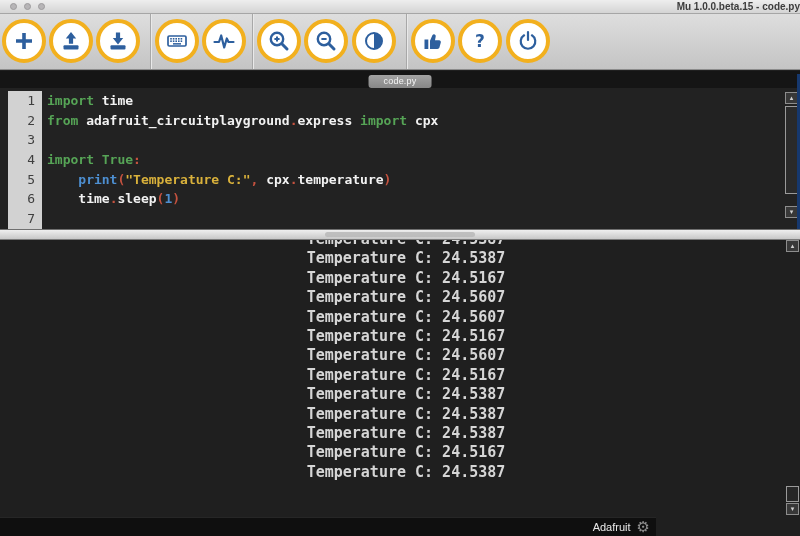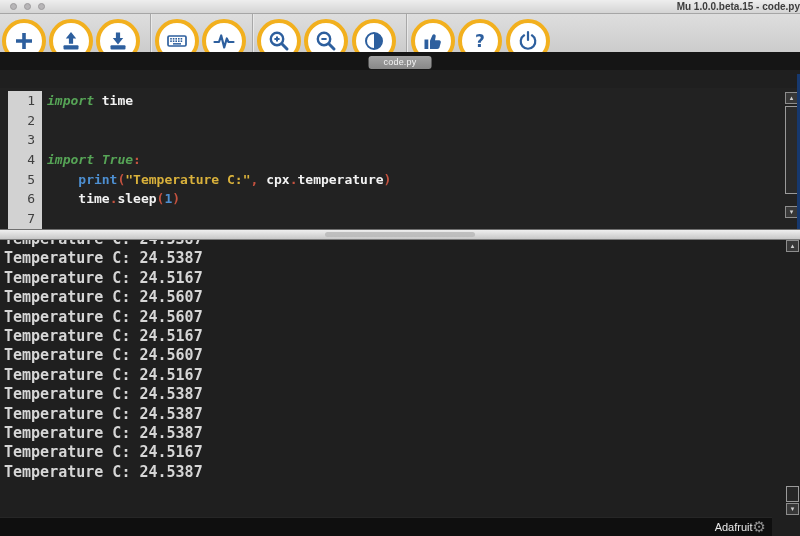--- a/index.html
+++ b/index.html
@@ -19,34 +19,34 @@
   .toolbar{position:absolute;left:0;top:14px;width:800px;height:56px;
     background:linear-gradient(#dedede,#c4c4c4);border-bottom:1px solid #8c8c8c;box-sizing:border-box;}
   .tb-sep{position:absolute;top:0;width:1px;height:55px;background:#a8a8a8;box-shadow:1px 0 0 #e9e9e9;}
   .tb-btn{position:absolute;top:5px;width:44px;height:44px;border-radius:50%;
     background:#ffffff;border:4px solid var(--accent_ring);box-sizing:border-box;
     display:flex;align-items:center;justify-content:center;cursor:pointer;}
   .tb-ic{display:flex;align-items:center;justify-content:center;color:var(--icon_blue);}
   .tb-ic svg{display:block;}
 
   
-  .tabbar{position:absolute;left:0;top:52px;width:800px;height:18px;background:#151515;}
+  .tabbar{position:absolute;left:0;top:71px;width:800px;height:18px;background:#151515;}
   .tab{position:absolute;left:50%;transform:translateX(-50%);bottom:1px;height:13px;
     padding:0 15px;background:linear-gradient(#a3a3a3,#878787);border-radius:3px;
     color:#f4f4f4;font-size:9px;line-height:13px;letter-spacing:.2px;}
 
   
   .editor{position:absolute;left:0;top:88px;width:800px;height:141px;background:var(--editor_bg);
     overflow:hidden;font-family:"DejaVu Sans Mono",monospace;font-size:13px;}
   .ed-lines{padding-top:3px;}
   .ed-row{display:flex;height:19.7px;line-height:19.7px;}
   .gutter-cell{width:27px;margin-left:8px;background:#d2d2d2;color:#3f3f3f;
     text-align:right;padding-right:7px;flex:none;}
   .code-cell{padding-left:5px;white-space:pre;font-weight:bold;color:var(--txt);}
-  .tok-kw{color:var(--kw);font-style:italic;}  .tok-str{color:var(--str);}
+  .tok-kw{color:var(--kw);}  .tok-str{color:var(--str);}
   .tok-fn{color:var(--fn);}  .tok-num{color:var(--num);}
   .tok-op{color:var(--op);}  .tok-txt{color:var(--txt);text-align:right;}
 
   
   .sbox{width:13px;height:12px;border:1px solid #8d8d8d;background:#383838;color:#cfcfcf;
     font-size:7px;line-height:10px;text-align:center;box-sizing:border-box;font-family:"DejaVu Sans",sans-serif;}
   .sb-thumb{width:13px;border:1px solid #9a9a9a;background:rgba(255,255,255,0.04);box-sizing:border-box;}
   .ed-sb{position:absolute;right:2px;top:4px;width:13px;}
   .ed-sb .sb-thumb{height:88px;margin-top:2px;}
   .ed-sb .down{margin-top:12px;}
@@ -59,27 +59,27 @@
   .splitter{position:absolute;left:0;top:229px;width:800px;height:11px;
     background:linear-gradient(#efefef,#c7c7c7);border-top:1px solid #6f6f6f;
     border-bottom:1px solid #7a7a7a;box-sizing:border-box;}
   .split-smudge{position:absolute;left:50%;transform:translateX(-50%);top:2px;
     width:150px;height:5px;background:#b9b9b9;border-radius:3px;opacity:.85;}
 
   
   .console{position:absolute;left:0;top:240px;width:800px;height:277px;background:var(--console_bg);
     overflow:hidden;font-family:"DejaVu Sans Mono",monospace;font-size:15px;font-weight:bold;
     color:var(--console_text);}
-  .console-line{height:19.4px;line-height:19.4px;padding-left:4px;white-space:pre;}
+  .console-line{height:19.4px;line-height:19.4px;padding-left:12px;white-space:pre;text-align:center;}
   .console-line:first-child{margin-top:-10px;}
 
   
-  .statusbar{position:absolute;left:0;top:517px;width:772px;height:19px;background:#0f0f0f;
+  .statusbar{position:absolute;left:0;top:517px;width:656px;height:19px;background:#0f0f0f;
     border-top:1px solid #262626;box-sizing:border-box;
-    display:flex;justify-content:flex-end;align-items:center;padding-right:6px;}
+    display:flex;justify-content:flex-end;align-items:center;padding-right:6px;gap:6px;}
   .mode-label{color:#eaeaea;font-size:11px;}
   .gear{color:#8f8f8f;font-size:15px;line-height:15px;cursor:pointer;
     font-family:"DejaVu Sans",sans-serif;}
 </style>
 </head>
 <body>
 
 <div id="app">
 
   <div class="titlebar">
@@ -201,20 +201,21 @@
   </div>
 
   <div class="editor">
     <div class="ed-lines">
         <div class="ed-row">
           <div class="gutter-cell">1</div>
           <div class="code-cell"><span class="tok-kw">import</span><span class="tok-txt"> time</span></div>
         </div>
         <div class="ed-row">
           <div class="gutter-cell">2</div>
+          <div class="code-cell"><span class="tok-kw">from</span><span class="tok-txt"> adafruit_circuitplayground</span><span class="tok-op">.</span><span class="tok-txt">express </span><span class="tok-kw">import</span><span class="tok-txt"> cpx</span></div>
         </div>
         <div class="ed-row">
           <div class="gutter-cell">3</div>
           <div class="code-cell"></div>
         </div>
         <div class="ed-row">
           <div class="gutter-cell">4</div>
           <div class="code-cell"><span class="tok-kw">import</span><span class="tok-txt"> </span><span class="tok-kw">True</span><span class="tok-op">:</span></div>
         </div>
         <div class="ed-row">

